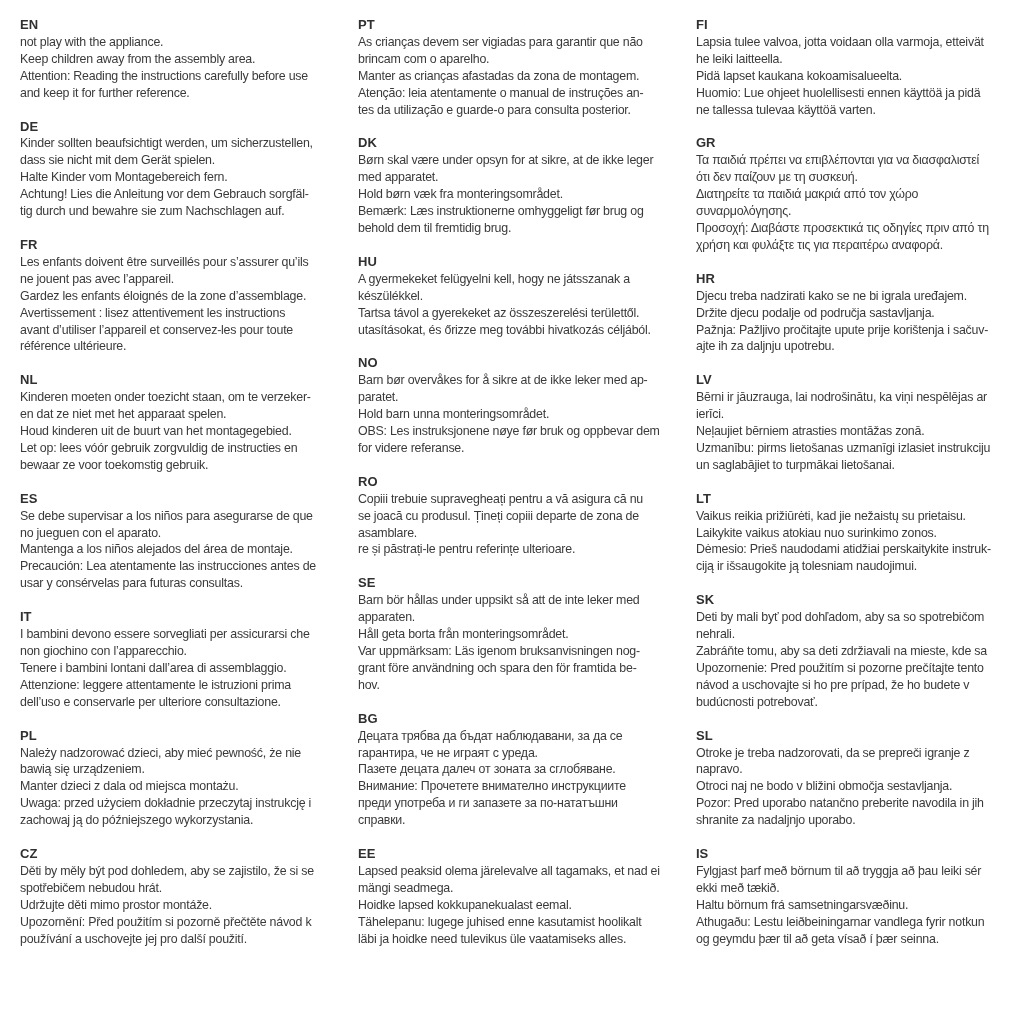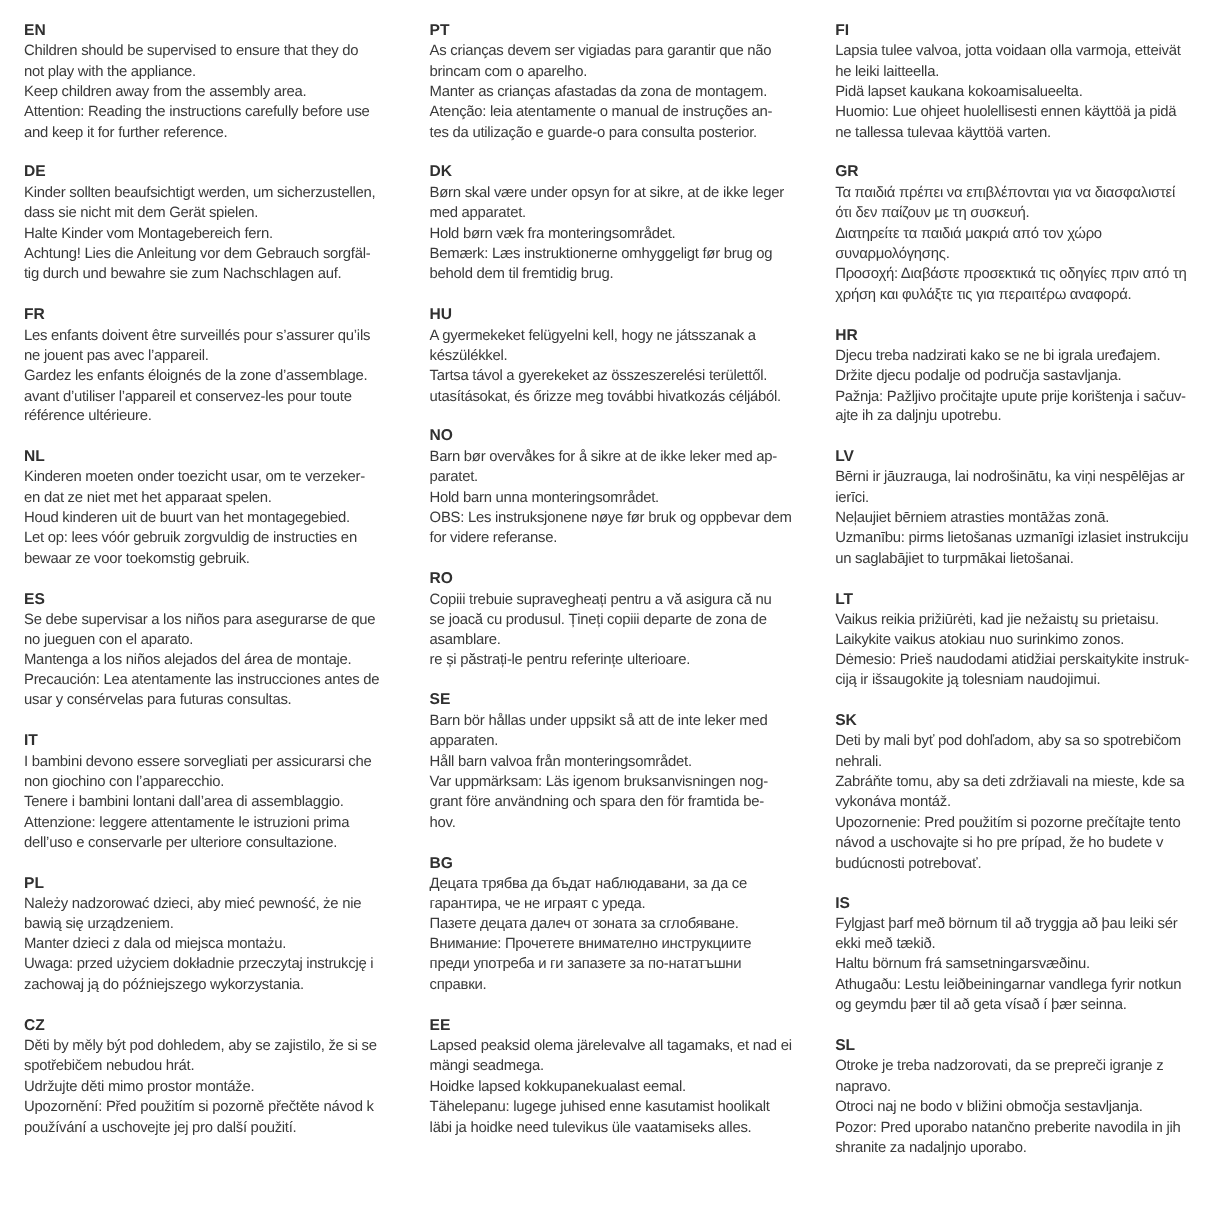--- a/index.html
+++ b/index.html
@@ -41,45 +41,45 @@
     white-space: nowrap;
   }
 </style>
 </head>
 <body>
 
 <div class="page">
   <div class="col">
       <section class="lang-section">
         <div class="lang-code">EN</div>
-        <div class="line">Children should be supervised to ensure that they do</div>
         <div class="line">not play with the appliance.</div>
         <div class="line">Keep children away from the assembly area.</div>
         <div class="line">Attention: Reading the instructions carefully before use</div>
         <div class="line">and keep it for further reference.</div>
       </section>
       <section class="lang-section">
         <div class="lang-code">DE</div>
         <div class="line">Kinder sollten beaufsichtigt werden, um sicherzustellen,</div>
         <div class="line">dass sie nicht mit dem Gerät spielen.</div>
         <div class="line">Halte Kinder vom Montagebereich fern.</div>
         <div class="line">Achtung! Lies die Anleitung vor dem Gebrauch sorgfäl-</div>
         <div class="line">tig durch und bewahre sie zum Nachschlagen auf.</div>
       </section>
       <section class="lang-section">
         <div class="lang-code">FR</div>
         <div class="line">Les enfants doivent être surveillés pour s’assurer qu’ils</div>
         <div class="line">ne jouent pas avec l’appareil.</div>
         <div class="line">Gardez les enfants éloignés de la zone d’assemblage.</div>
+        <div class="line">Avertissement : lisez attentivement les instructions</div>
         <div class="line">avant d’utiliser l’appareil et conservez-les pour toute</div>
         <div class="line">référence ultérieure.</div>
       </section>
       <section class="lang-section">
         <div class="lang-code">NL</div>
-        <div class="line">Kinderen moeten onder toezicht usar, om te verzeker-</div>
+        <div class="line">Kinderen moeten onder toezicht staan, om te verzeker-</div>
         <div class="line">en dat ze niet met het apparaat spelen.</div>
         <div class="line">Houd kinderen uit de buurt van het montagegebied.</div>
         <div class="line">Let op: lees vóór gebruik zorgvuldig de instructies en</div>
         <div class="line">bewaar ze voor toekomstig gebruik.</div>
       </section>
       <section class="lang-section">
         <div class="lang-code">ES</div>
         <div class="line">Se debe supervisar a los niños para asegurarse de que</div>
         <div class="line">no jueguen con el aparato.</div>
         <div class="line">Mantenga a los niños alejados del área de montaje.</div>
@@ -147,21 +147,21 @@
         <div class="lang-code">RO</div>
         <div class="line">Copiii trebuie supravegheați pentru a vă asigura că nu</div>
         <div class="line">se joacă cu produsul. Țineți copiii departe de zona de</div>
         <div class="line">asamblare.</div>
         <div class="line">re și păstrați-le pentru referințe ulterioare.</div>
       </section>
       <section class="lang-section">
         <div class="lang-code">SE</div>
         <div class="line">Barn bör hållas under uppsikt så att de inte leker med</div>
         <div class="line">apparaten.</div>
-        <div class="line">Håll barn valvoa från monteringsområdet.</div>
+        <div class="line">Håll geta borta från monteringsområdet.</div>
         <div class="line">Var uppmärksam: Läs igenom bruksanvisningen nog-</div>
         <div class="line">grant före användning och spara den för framtida be-</div>
         <div class="line">hov.</div>
       </section>
       <section class="lang-section">
         <div class="lang-code">BG</div>
         <div class="line">Децата трябва да бъдат наблюдавани, за да се</div>
         <div class="line">гарантира, че не играят с уреда.</div>
         <div class="line">Пазете децата далеч от зоната за сглобяване.</div>
         <div class="line">Внимание: Прочетете внимателно инструкциите</div>
@@ -215,35 +215,34 @@
         <div class="line">Vaikus reikia prižiūrėti, kad jie nežaistų su prietaisu.</div>
         <div class="line">Laikykite vaikus atokiau nuo surinkimo zonos.</div>
         <div class="line">Dėmesio: Prieš naudodami atidžiai perskaitykite instruk-</div>
         <div class="line">ciją ir išsaugokite ją tolesniam naudojimui.</div>
       </section>
       <section class="lang-section">
         <div class="lang-code">SK</div>
         <div class="line">Deti by mali byť pod dohľadom, aby sa so spotrebičom</div>
         <div class="line">nehrali.</div>
         <div class="line">Zabráňte tomu, aby sa deti zdržiavali na mieste, kde sa</div>
-        <div class="line">vykonáva montáž.</div>
         <div class="line">Upozornenie: Pred použitím si pozorne prečítajte tento</div>
         <div class="line">návod a uschovajte si ho pre prípad, že ho budete v</div>
         <div class="line">budúcnosti potrebovať.</div>
+      </section>
+      <section class="lang-section">
+        <div class="lang-code">SL</div>
+        <div class="line">Otroke je treba nadzorovati, da se prepreči igranje z</div>
+        <div class="line">napravo.</div>
+        <div class="line">Otroci naj ne bodo v bližini območja sestavljanja.</div>
+        <div class="line">Pozor: Pred uporabo natančno preberite navodila in jih</div>
+        <div class="line">shranite za nadaljnjo uporabo.</div>
       </section>
       <section class="lang-section">
         <div class="lang-code">IS</div>
         <div class="line">Fylgjast þarf með börnum til að tryggja að þau leiki sér</div>
         <div class="line">ekki með tækið.</div>
         <div class="line">Haltu börnum frá samsetningarsvæðinu.</div>
         <div class="line">Athugaðu: Lestu leiðbeiningarnar vandlega fyrir notkun</div>
         <div class="line">og geymdu þær til að geta vísað í þær seinna.</div>
       </section>
-      <section class="lang-section">
-        <div class="lang-code">SL</div>
-        <div class="line">Otroke je treba nadzorovati, da se prepreči igranje z</div>
-        <div class="line">napravo.</div>
-        <div class="line">Otroci naj ne bodo v bližini območja sestavljanja.</div>
-        <div class="line">Pozor: Pred uporabo natančno preberite navodila in jih</div>
-        <div class="line">shranite za nadaljnjo uporabo.</div>
-      </section>
     </div>
 </div>
 
 </body></html>

